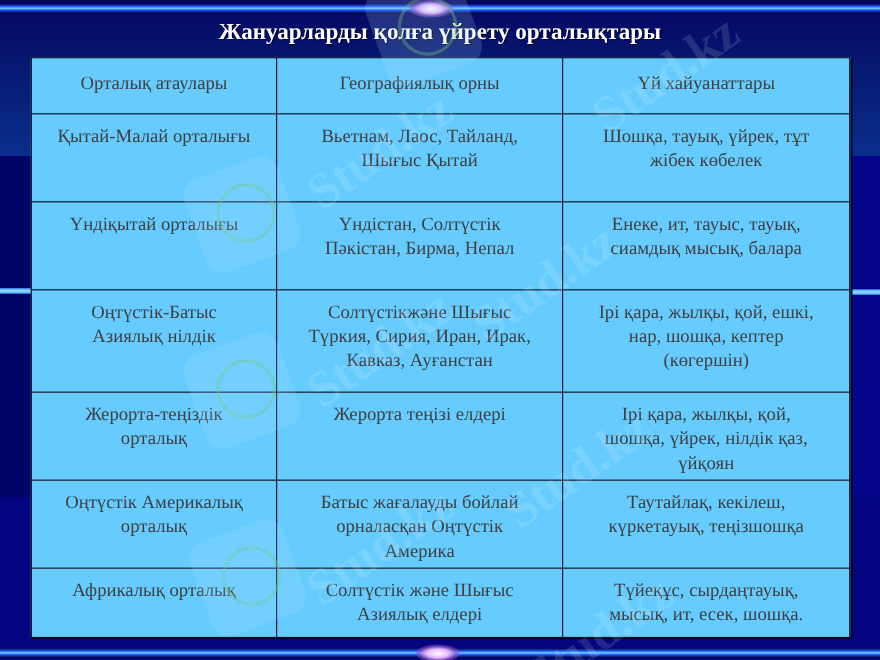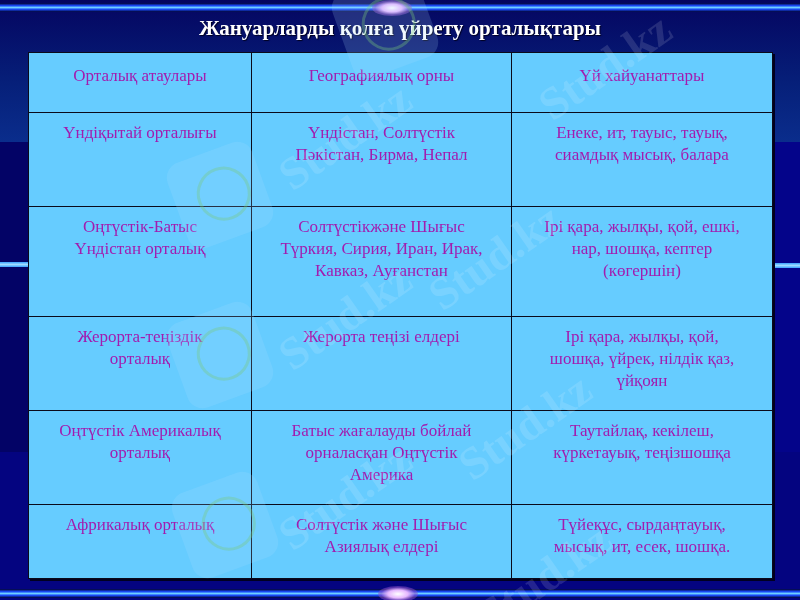--- a/index.html
+++ b/index.html
@@ -50,21 +50,21 @@
     table {
       width: 100%; height: 100%;
       border-collapse: collapse;
       table-layout: fixed;
       background: #66ccff;
     }
     td {
       border: 1.5px solid #0a0a1a;
       vertical-align: top;
       text-align: center;
-      color: #a21caf;
+      color: #404040;
       font-size: 17px;
       line-height: 22px;
       padding: 9px 6px 0 6px;
     }
     td.c1 { width: 223px; }
     td.c2 { width: 260px; }
     tr.r0 { height: 51px; }
     tr.r1 { height: 80px; }
     tr.r2 { height: 80px; padding-left: 44px; }
     tr.r3 { height: 93px; }
@@ -108,30 +108,37 @@
 <h1 class="title">Жануарларды қолға үйрету орталықтары</h1>
 
 <div class="table-wrap">
   <table>
     <tbody>
         <tr class="r0">
       <td class="c1"><span class="cell-text">Орталық атаулары</span></td>
       <td class="c2"><span class="cell-text">Географиялық орны</span></td>
       <td><span class="cell-text">Үй хайуанаттары</span></td>
     </tr>
+    <tr class="r1">
+      <td class="c1"><span class="cell-text">Қытай-Малай орталығы</span></td>
+      <td class="c2"><span class="cell-text">Вьетнам, Лаос, Тайланд,
+Шығыс Қытай</span></td>
+      <td><span class="cell-text">Шошқа, тауық, үйрек, тұт
+жібек көбелек</span></td>
+    </tr>
     <tr class="r2">
       <td class="c1"><span class="cell-text">Үндіқытай орталығы</span></td>
       <td class="c2"><span class="cell-text">Үндістан, Солтүстік
 Пәкістан, Бирма, Непал</span></td>
       <td><span class="cell-text">Енеке, ит, тауыс, тауық,
 сиамдық мысық, балара</span></td>
     </tr>
     <tr class="r3">
       <td class="c1"><span class="cell-text">Оңтүстік-Батыс
-Үндістан орталық</span></td>
+Азиялық нілдік</span></td>
       <td class="c2"><span class="cell-text">Солтүстікжәне Шығыс
 Түркия, Сирия, Иран, Ирак,
 Кавказ, Ауғанстан</span></td>
       <td><span class="cell-text">Ірі қара, жылқы, қой, ешкі,
 нар, шошқа, кептер
 (көгершін)</span></td>
     </tr>
     <tr class="r4">
       <td class="c1"><span class="cell-text">Жерорта-теңіздік
 орталық</span></td>

